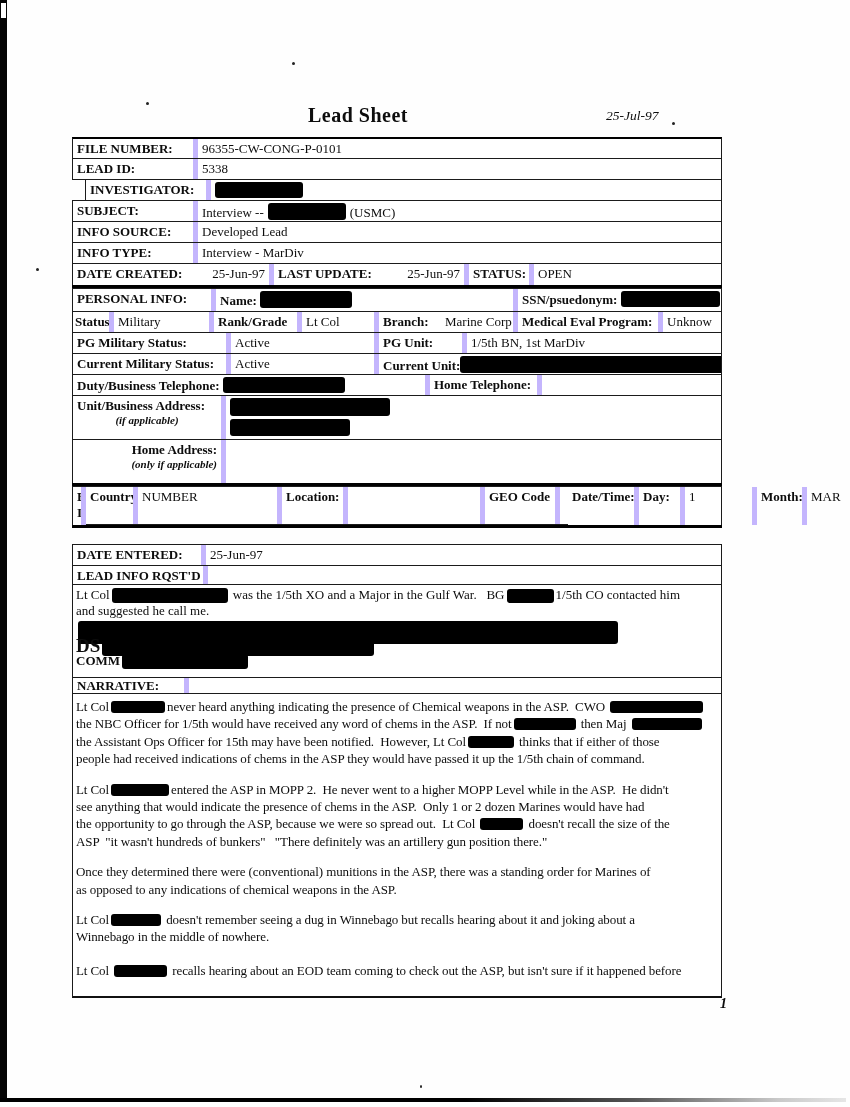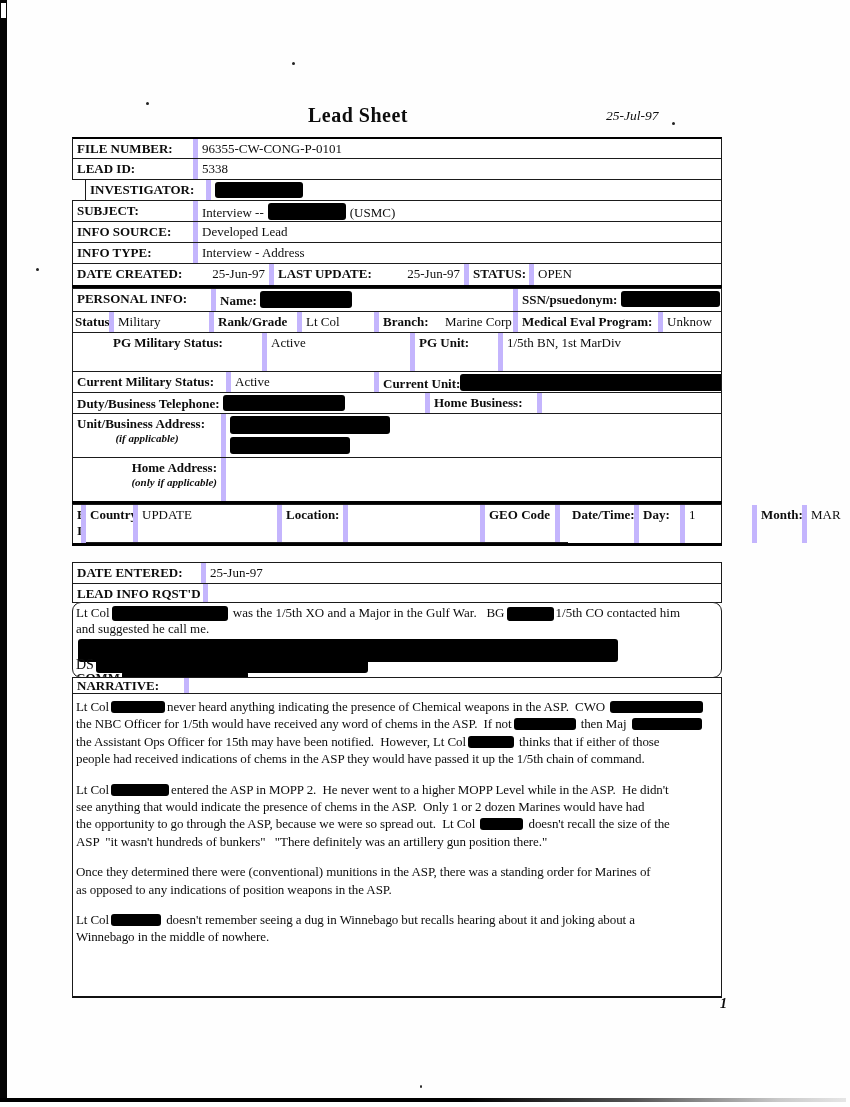--- a/index.html
+++ b/index.html
@@ -30,21 +30,21 @@
   .center{text-align:center;}
   
   .ev-right{flex:1;display:flex;flex-direction:row;}
   .ev-sub{display:flex;border-bottom:1px solid #1b1b1b;flex:1;}
   .ev-sub:last-child{border-bottom:none;}
   
   .textbox{border:1px solid #1b1b1b;margin-top:-1px;background:#fff;box-sizing:border-box;
            padding:2px 3px;overflow:hidden;}
   .lline{white-space:pre;line-height:15px;font-size:13px;}
   .bigbar-line{line-height:10px;margin-top:3px;}
-  .ds-line{line-height:14px;margin-top:-5px;font-weight:normal;font-size:14px;white-space:pre;}
+  .ds-line{line-height:14px;margin-top:-5px;font-weight:bold;font-size:19px;white-space:pre;}
   .comm-line{line-height:14px;margin-top:-2px;font-weight:bold;font-size:13px;white-space:pre;}
   .nline{white-space:pre;line-height:17.4px;font-size:13px;letter-spacing:-0.1px;}
   .npara{margin:0 0 13px 0;}
   .narr-box{border:1px solid #1b1b1b;border-bottom:2px solid #111;margin-top:-1px;padding:4px 3px;
             box-sizing:border-box;overflow:hidden;background:#fff;}
 </style>
 </head>
 <body>
 
 <div class="paper">
@@ -79,21 +79,21 @@
     <div class="row" style="height:22px;">
       <div class="cell lbl br" style="width:125px;">SUBJECT:</div>
       <div class="cell" style="flex:1;"><span>Interview --</span><span class="redact" style="width:78px;height:17px;margin:0 4px;"></span><span>(USMC)</span></div>
     </div>
     <div class="row" style="height:22px;">
       <div class="cell lbl br" style="width:125px;">INFO SOURCE:</div>
       <div class="cell" style="flex:1;">Developed Lead</div>
     </div>
     <div class="row" style="height:22px;">
       <div class="cell lbl br" style="width:125px;">INFO TYPE:</div>
-      <div class="cell" style="flex:1;">Interview - Address</div>
+      <div class="cell" style="flex:1;">Interview - MarDiv</div>
     </div>
     <div class="row" style="height:23px;">
       <div class="cell lbl" style="width:125px;">DATE CREATED:</div>
       <div class="cell right br" style="width:76px;">25-Jun-97</div>
       <div class="cell lbl" style="width:127px;">LAST UPDATE:</div>
       <div class="cell right br" style="width:68px;">25-Jun-97</div>
       <div class="cell lbl br" style="width:65px;">STATUS:</div>
       <div class="cell" style="flex:1;">OPEN</div>
     </div>
 
@@ -107,34 +107,34 @@
     <div class="row" style="height:22px;">
       <div class="cell lbl br" style="width:41px;padding-left:2px;">Status:</div>
       <div class="cell br" style="width:100px;">Military</div>
       <div class="cell lbl br" style="width:88px;">Rank/Grade</div>
       <div class="cell br" style="width:77px;">Lt Col</div>
       <div class="cell lbl" style="width:58px;">Branch:</div>
       <div class="cell br" style="width:81px;padding-left:8px;">Marine Corp</div>
       <div class="cell lbl br" style="width:145px;">Medical Eval Program:</div>
       <div class="cell" style="flex:1;">Unknow</div>
     </div>
-    <div class="row" style="height:40px;padding-left:36px;">
+    <div class="row" style="height:22px;">
       <div class="cell lbl br" style="width:158px;">PG Military Status:</div>
       <div class="cell br" style="width:148px;">Active</div>
       <div class="cell lbl br" style="width:88px;">PG Unit:</div>
       <div class="cell" style="flex:1;">1/5th BN, 1st MarDiv</div>
     </div>
     <div class="row" style="height:22px;">
       <div class="cell lbl br" style="width:158px;">Current Military Status:</div>
       <div class="cell br" style="width:148px;">Active</div>
       <div class="cell" style="flex:1;white-space:nowrap;"><span class="lbl">Current Unit:</span><span class="redact" style="width:268px;height:17px;"></span></div>
     </div>
     <div class="row" style="height:22px;">
       <div class="cell br" style="width:357px;"><span class="lbl">Duty/Business Telephone:</span> <span class="redact" style="width:122px;height:16px;"></span></div>
-      <div class="cell lbl br" style="width:112px;">Home Business:</div>
+      <div class="cell lbl br" style="width:112px;">Home Telephone:</div>
       <div class="cell" style="flex:1;"></div>
     </div>
     <div class="row" style="height:45px;">
       <div class="cell br" style="width:153px;">
         <div class="lbl">Unit/Business Address:</div>
         <div class="note center">(if applicable)</div>
       </div>
       <div class="cell" style="flex:1;">
         <div><span class="redact" style="width:160px;height:18px;"></span></div>
         <div style="margin-top:2px;"><span class="redact" style="width:120px;height:17px;"></span></div>
@@ -151,21 +151,21 @@
     <div class="thick"></div>
 
     <div class="row" style="height:40px;">
       <div class="cell lbl br" style="width:113px;line-height:16px;">
         <div>EVENT/COND</div>
         <div>INFORMATION</div>
       </div>
       <div class="ev-right">
         <div class="ev-sub">
           <div class="cell lbl br" style="width:52px;">Country</div>
-          <div class="cell br" style="width:144px;">UPDATE</div>
+          <div class="cell br" style="width:144px;">NUMBER</div>
           <div class="cell lbl br" style="width:66px;">Location:</div>
           <div class="cell br" style="width:137px;"></div>
           <div class="cell lbl br" style="width:75px;">GEO Code</div>
           <div class="cell" style="flex:1;"></div>
         </div>
         <div class="ev-sub">
           <div class="cell lbl br" style="width:71px;">Date/Time:</div>
           <div class="cell lbl br" style="width:46px;">Day:</div>
           <div class="cell br" style="width:72px;">1</div>
           <div class="cell lbl br" style="width:50px;">Month:</div>
@@ -181,21 +181,21 @@
 
     <div class="row" style="height:22px;margin-top:16px;">
       <div class="cell lbl br" style="width:133px;">DATE ENTERED:</div>
       <div class="cell" style="flex:1;">25-Jun-97</div>
     </div>
     <div class="row" style="height:20px;">
       <div class="cell lbl br" style="width:135px;">LEAD INFO RQST'D</div>
       <div class="cell" style="flex:1;"></div>
     </div>
 
-    <div class="textbox" style="height:76px;border-radius:9px;">
+    <div class="textbox" style="height:94px;">
       <div class="lline">Lt Col<span class="redact-inline" style="width: 116px; height: 15px; vertical-align: -4px;"></span> was the 1/5th XO and a Major in the Gulf War.   BG<span class="redact-inline" style="width: 47px; height: 14px; vertical-align: -4px;"></span>1/5th CO contacted him</div>
       <div class="lline">and suggested he call me.</div>
       <div class="lline bigbar-line"><span class="redact-inline" style="width: 540px; height: 23px; vertical-align: -4px;"></span></div>
       <div class="ds-line">DS<span class="redact-inline" style="width: 272px; height: 16px; vertical-align: -4px;"></span></div>
       <div class="comm-line">COMM<span class="redact-inline" style="width: 126px; height: 15px; vertical-align: -4px;"></span></div>
     </div>
 
     <div class="row" style="height:17px;">
       <div class="cell lbl br" style="width:116px;padding-top:0;">NARRATIVE:</div>
       <div class="cell" style="flex:1;"></div>
@@ -209,25 +209,28 @@
         <div class="nline">people had received indications of chems in the ASP they would have passed it up the 1/5th chain of command.</div>
       </div>
       <div class="npara">
         <div class="nline">Lt Col<span class="redact-inline" style="width: 58px;"></span>entered the ASP in MOPP 2.  He never went to a higher MOPP Level while in the ASP.  He didn't</div>
         <div class="nline">see anything that would indicate the presence of chems in the ASP.  Only 1 or 2 dozen Marines would have had</div>
         <div class="nline">the opportunity to go through the ASP, because we were so spread out.  Lt Col <span class="redact-inline" style="width: 43px;"></span> doesn't recall the size of the</div>
         <div class="nline">ASP  "it wasn't hundreds of bunkers"   "There definitely was an artillery gun position there."</div>
       </div>
       <div class="npara">
         <div class="nline">Once they determined there were (conventional) munitions in the ASP, there was a standing order for Marines of</div>
-        <div class="nline">as opposed to any indications of position weapons in the ASP.</div>
+        <div class="nline">as opposed to any indications of chemical weapons in the ASP.</div>
       </div>
       <div class="npara" style="margin-bottom:16px;">
         <div class="nline">Lt Col<span class="redact-inline" style="width: 50px;"></span> doesn't remember seeing a dug in Winnebago but recalls hearing about it and joking about a</div>
         <div class="nline">Winnebago in the middle of nowhere.</div>
       </div>
+      <div class="npara">
+        <div class="nline">Lt Col <span class="redact-inline" style="width: 53px;"></span> recalls hearing about an EOD team coming to check out the ASP, but isn't sure if it happened before</div>
+      </div>
     </div>
 
   </div>
 
   <div class="page-num">1</div>
 
 </div>
 
 </body></html>

